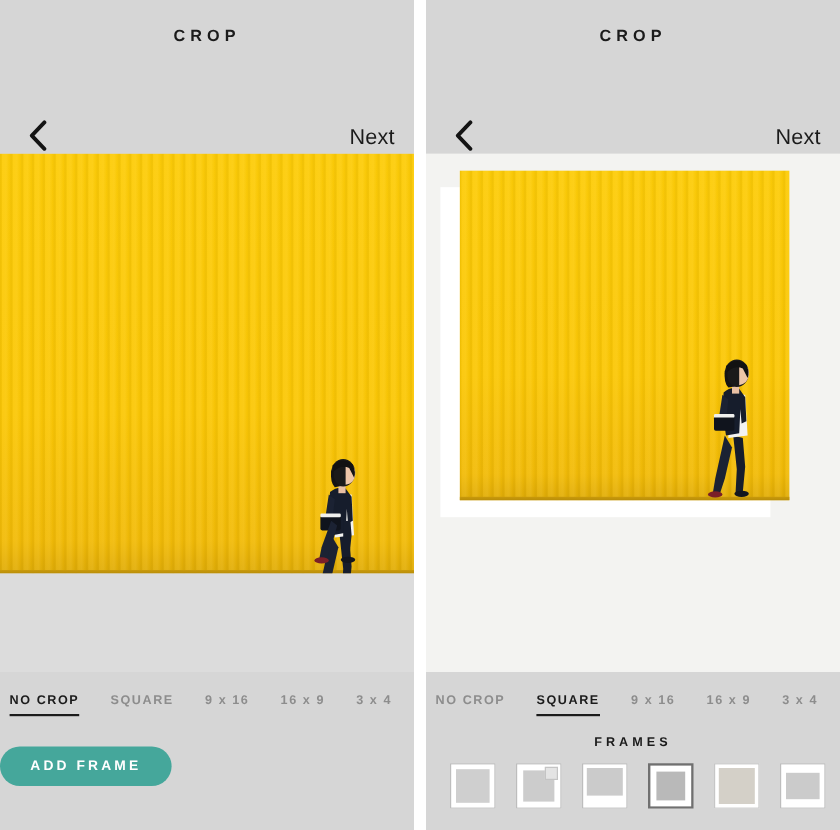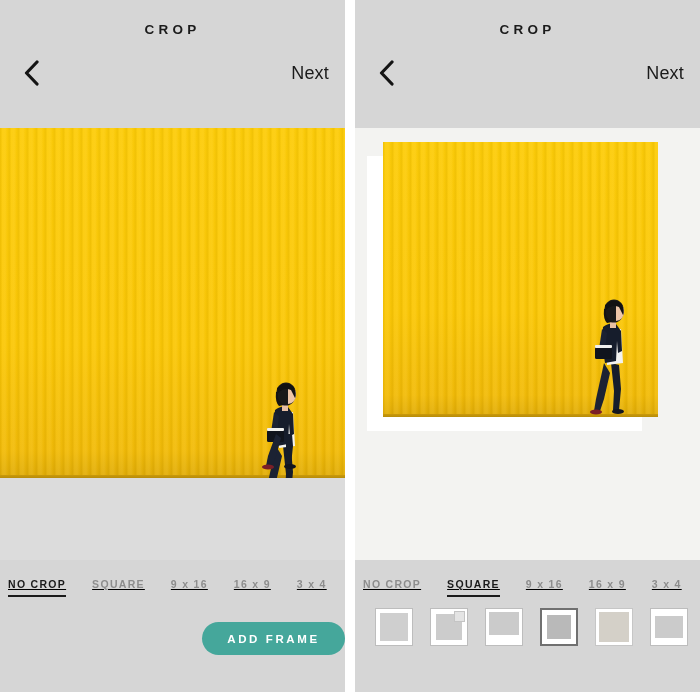--- a/index.html
+++ b/index.html
@@ -32,21 +32,21 @@
   .panel-right { background: #d6d6d6; margin-left: 10px; }
 
   .panel-gap { width: 0px; background: #ffffff; flex: 0 0 auto; }
 
   
   .header {
     position: relative;
     height: 128px;
     background: #d6d6d6;
     display: flex;
-    align-items: center;
+    align-items: flex-end;
     padding: 18px 16px 0 16px;
   }
   .back-btn {
     width: 30px;
     height: 30px;
     display: flex;
     align-items: center;
     justify-content: center;
     cursor: pointer;
   }
@@ -147,21 +147,20 @@
     height: 132px;
     overflow: hidden;
   }
   .ratio-strip {
     display: flex;
     align-items: center;
     gap: 0;
     padding: 14px 8px 0 8px;
     white-space: nowrap;
     overflow: hidden;
-    text-decoration: underline;
   }
   .ratio-item {
     position: relative;
     font-size: 10.5px;
     letter-spacing: 1.3px;
     color: #8d8d8d;
     font-weight: 600;
     padding: 4px 0 7px 0;
     margin-right: 26px;
     cursor: pointer;
@@ -175,21 +174,21 @@
     position: absolute;
     left: 0; right: 0;
     bottom: 0;
     height: 2px;
     background: #1b1b1b;
   }
 
   
   .cta-row {
     display: flex;
-    justify-content: flex-end;
+    justify-content: flex-start;
     margin-top: 25px;
   }
   .add-frame-btn {
     background: #45a79b;
     color: #ffffff;
     border: none;
     border-radius: 22px;
     width: 143px;
     height: 33px;
     font-size: 11.5px;
@@ -376,20 +375,21 @@
     <div class="bottom">
       <div class="ratio-strip">
         <div class="ratio-item">NO CROP</div>
         <div class="ratio-item active">SQUARE</div>
         <div class="ratio-item">9 x 16</div>
         <div class="ratio-item">16 x 9</div>
         <div class="ratio-item">3 x 4</div>
 
       </div>
 
+      <div class="frames-title">FRAMES</div>
 
       <div class="frames-strip">
         <div class="frame-thumb ft-plain">
             <div class="inner"></div>
           </div>
         <div class="frame-thumb ft-corner">
             <div class="inner"></div>
           </div>
         <div class="frame-thumb ft-polaroid">
             <div class="inner"></div>

